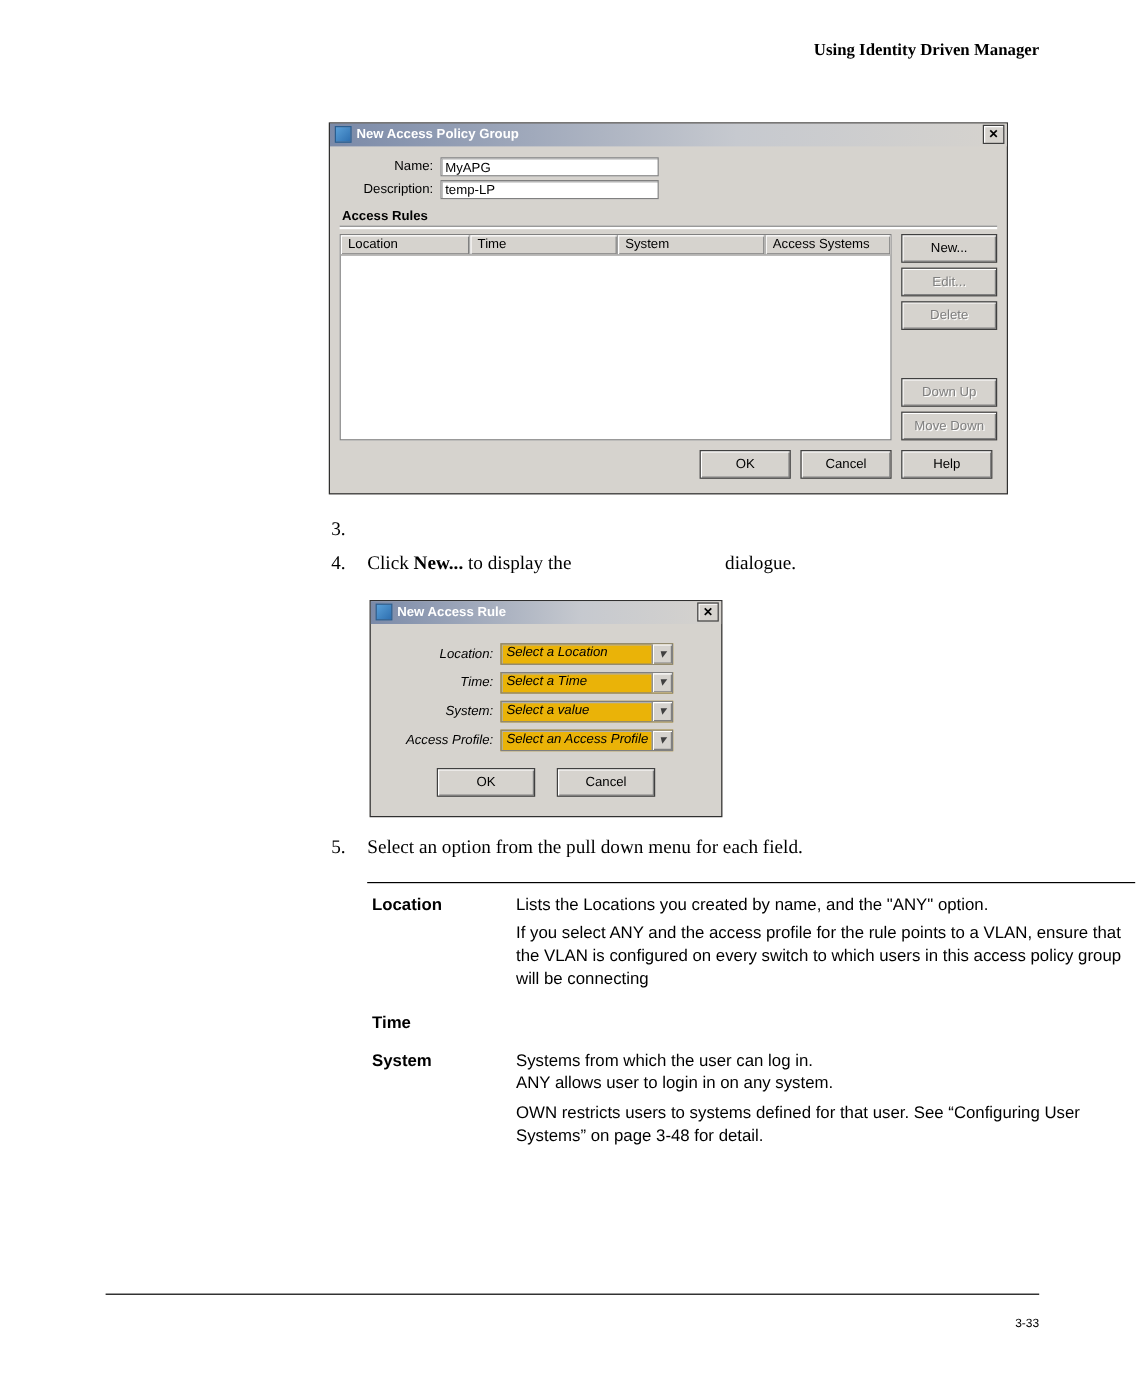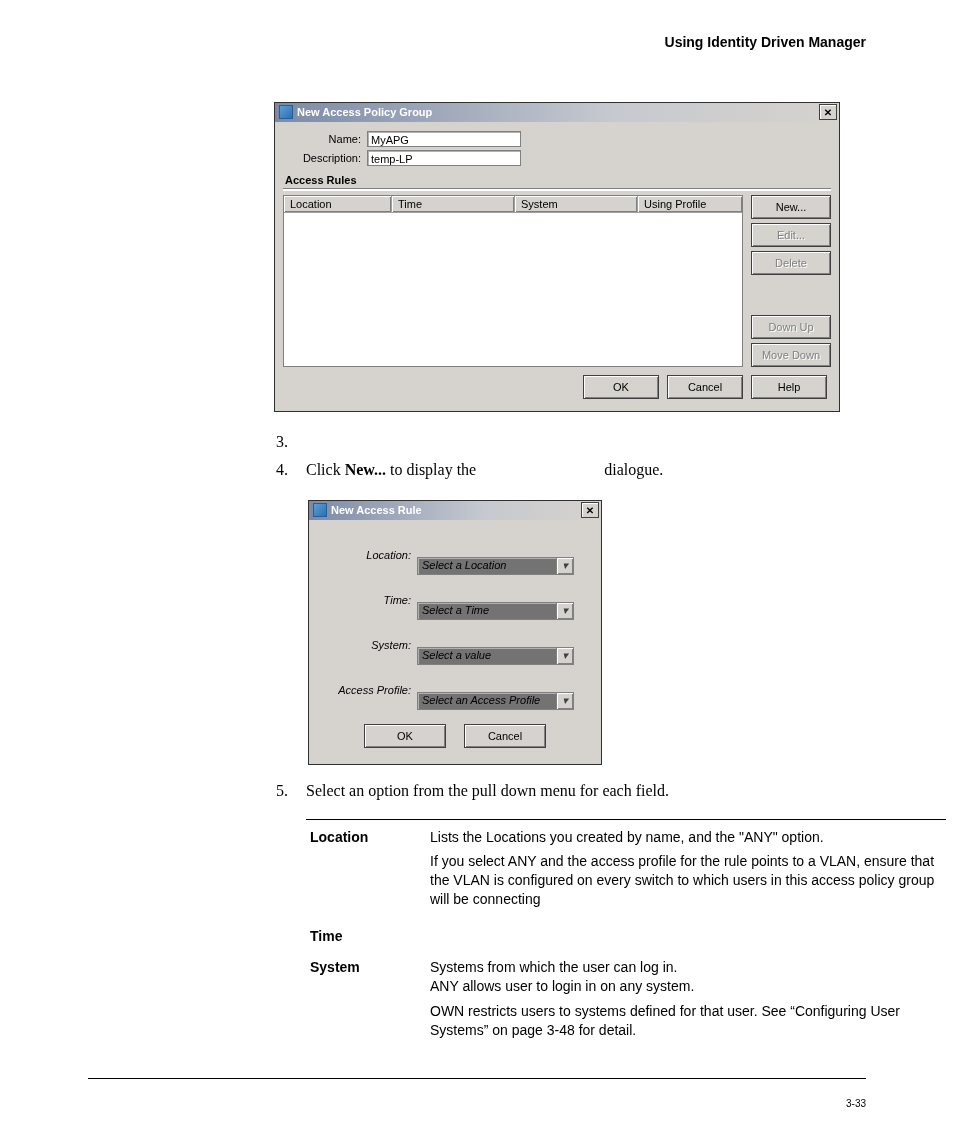--- a/index.html
+++ b/index.html
@@ -13,21 +13,21 @@
   .page {
     position: relative;
     width: 954px;
     height: 1145px;
     box-sizing: border-box;
     padding: 34px 88px 40px 88px;
   }
   .pgheader {
     text-align: right;
     line-height: 1.25;
-    font-family: Liberation Sans, sans-serif;
+    font-family: Liberation Serif, serif;
   }
   .pgheader .h1 { font-weight: bold; font-size: 14px; }
   .pgheader .h2 { font-size: 14px; }
 
   
   .shot1 {
     margin: 50px 0 18px 186px;
     width: 564px;
     border: 1px solid #303030;
     background: #d6d3ce;
@@ -60,21 +60,21 @@
   }
   .shot1 .body { padding: 6px 8px 8px 8px; }
   .formrow { display:flex; align-items:center; margin:3px 0; }
   .formrow .lbl { width:78px; text-align:right; padding-right:6px; }
   .txtin {
     background:#fff; border:1px solid #808080;
     box-shadow: inset 1px 1px 0 #b0b0b0;
     height:16px; padding:0 3px; line-height:16px;
     box-sizing:border-box;
   }
-  .shot1 .txtin { width: 154px; }
+  .shot1 .txtin { width: 182px; }
   .grouplabel { font-weight:bold; margin:8px 0 2px 2px; font-size:11px;}
   .grouphr { height:2px; background:#fff; border-top:1px solid #808080; margin:0 0 4px 0;}
   .rulesarea { display:flex; }
   .ruleslist {
     flex:1 1 auto;
     border:1px solid #808080;
     box-shadow: inset 1px 1px 0 #fff;
     background:#fff;
     height:170px;
     margin-right:8px;
@@ -123,26 +123,25 @@
     margin: 18px 0 14px 220px;
     width: 292px;
     border:1px solid #303030;
     background:#d6d3ce;
     font-family: Tahoma, Arial, sans-serif;
     font-size:11px;
   }
   .shot2 .body { padding:10px 10px 12px 10px; }
   .shot2 .formrow .lbl { width:92px; }
   .combo {
-    display:flex; width:157px; height:18px;
+    display:flex; width:144px; height:18px;
     border:1px solid #808080;
     box-shadow: inset 1px 1px 0 #b0b0b0;
-    background:#737373;
+    background:#eab308;
     box-sizing:border-box;
-    margin-top:21px;
   }
   .combo .cval { flex:1; padding:1px 4px 0 4px; overflow:hidden; white-space:nowrap;}
   .combo .carr {
     width:16px;
     background:#d6d3ce;
     border-left:1px solid #808080;
     box-shadow: inset 1px 1px 0 #fff, inset -1px -1px 0 #808080;
     display:flex;align-items:center;justify-content:center;
     color:#404040;
   }
@@ -199,21 +198,21 @@
         <div class="txtin">temp-LP</div>
       </div>
       <div class="grouplabel">Access Rules</div>
       <div class="grouphr"></div>
       <div class="rulesarea">
         <div class="ruleslist">
           <div class="rlheader">
             <div class="rlh-loc">Location</div>
             <div class="rlh-time">Time</div>
             <div class="rlh-sys">System</div>
-            <div class="rlh-ap">Using Profile</div>
+            <div class="rlh-ap">Access Systems</div>
           </div>
         </div>
         <div class="sidebtns">
           <div class="winbtn">New...</div>
           <div class="winbtn dis">Edit...</div>
           <div class="winbtn dis">Delete</div>
           <div class="sidegap"></div>
           <div class="winbtn dis">Down Up</div>
           <div class="winbtn dis">Move Down</div>
         </div>

